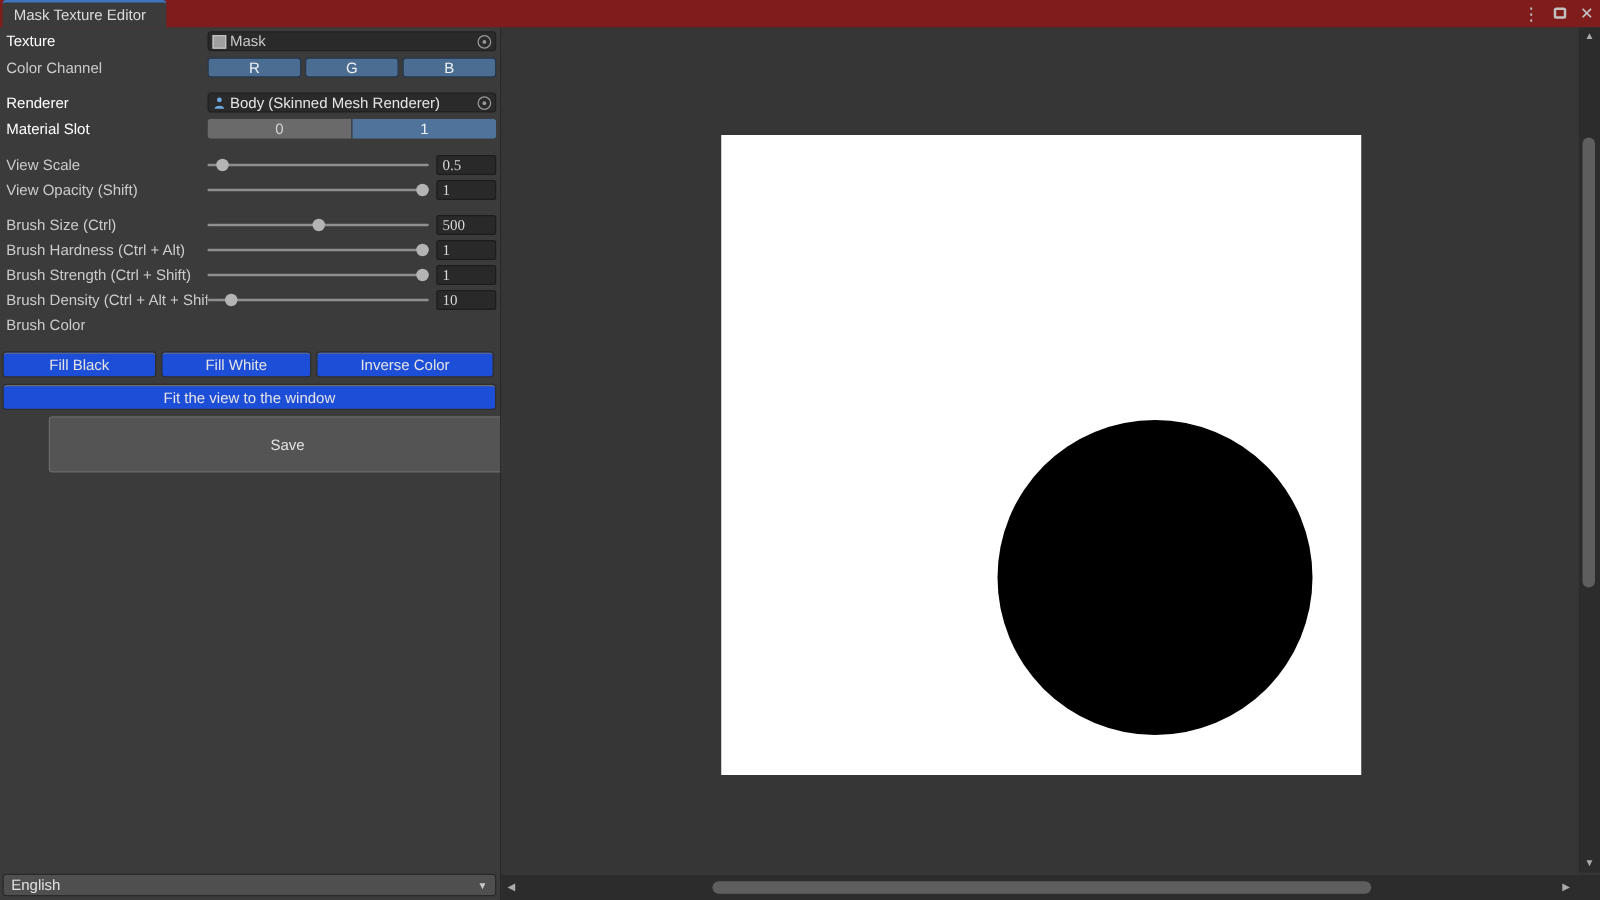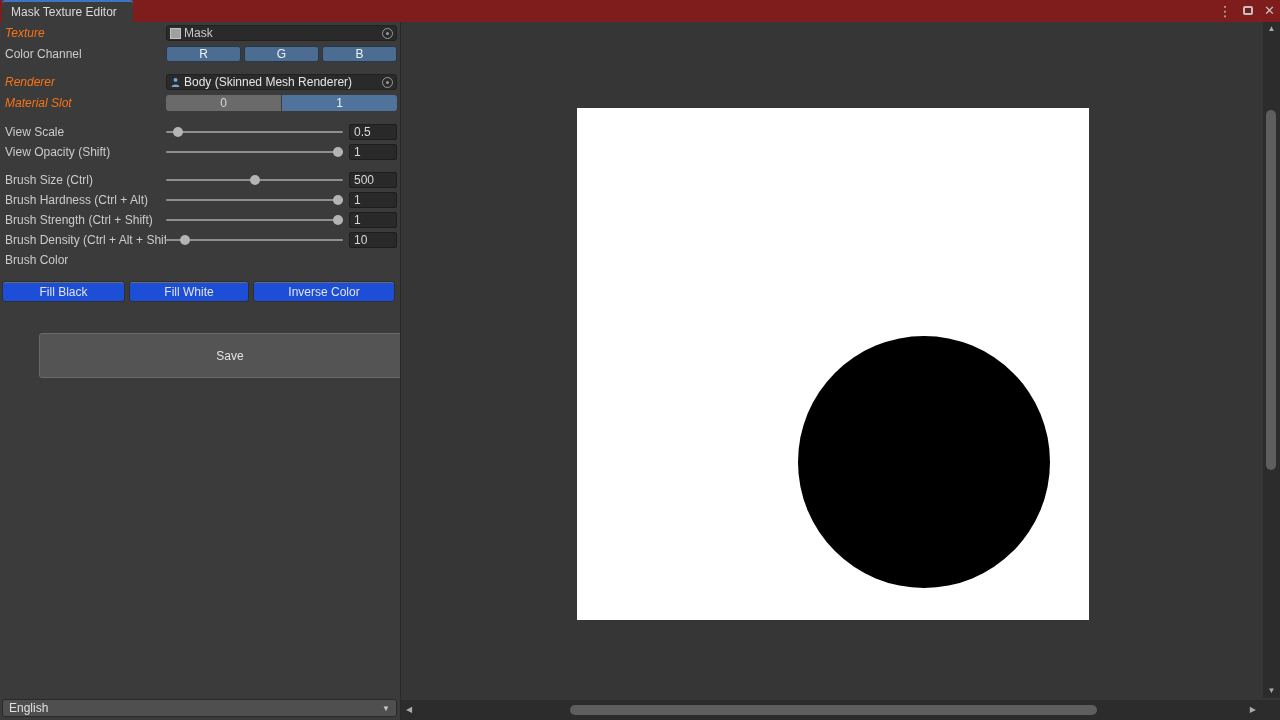--- a/index.html
+++ b/index.html
@@ -27,21 +27,21 @@
   .kebab { font-size:14px; letter-spacing:0; }
   .maxbox { width:10px; height:9px; border:2px solid #c2c2c2; border-radius:2px; display:inline-block; }
   .closex { font-size:13px; }
 
   
   .panel { position:absolute; left:0; top:22px; width:400px; height:698px; background:#3b3b3b; }
   .divider { position:absolute; left:400px; top:22px; width:1px; height:698px; background:#292929; }
 
   .row { position:absolute; left:0; width:400px; height:16px; }
   .lbl { position:absolute; left:5px; top:0; height:16px; line-height:16px; white-space:nowrap; overflow:hidden; max-width:161px; color:#cbcbcb; }
-  .lbl.dim { color:#f97316;font-style:italic; }
+  .lbl.dim { color:#ffffff; }
 
   .objfield {
     position:absolute; left:166px; top:0; width:231px; height:16px;
     background:#2a2a2a; border:1px solid #212121; border-radius:3px;
     display:flex; align-items:center; padding:0 3px; gap:3px;justify-content:center;
   }
   .objfield .txt { flex:1; white-space:nowrap; overflow:hidden; }
   .objfield .txt.bright { color:#c9c9c9; }
   .objfield .txt.dim { color:#e5e5e5; }
   .tex-thumb { width:11px; height:11px; background:#a0a0a0; border:1px solid #c2c2c2; flex:0 0 auto; }
@@ -59,21 +59,21 @@
   .seg.sel-slot { background:#50739b; color:#eef2f6; }
   .seg.sel-brush { background:#475f88; color:#f0f0f0; }
   .seg + .seg { border-left:1px solid #3b3b3b; }
 
   .slider { position:absolute; left:166px; top:0; width:177px; height:16px; }
   .slider::before { content:""; position:absolute; left:0; right:0; top:7px; height:2px; background:#8f8f8f; border-radius:1px; }
   .thumb { position:absolute; top:3px; width:10px; height:10px; border-radius:50%; background:#b4b4b4; }
   .valbox {
     position:absolute; left:349px; top:0; width:48px; height:16px;
     background:#292929; border:1px solid #1d1d1d; border-radius:2px;
-    line-height:14px; padding-left:4px; color:#d8d8d8;
+    line-height:14px; padding-left:4px; color:#d8d8d8;font-family:Liberation Serif, serif;
   }
 
   .btn {
     background:#1d4ed8; border:1px solid #2e2e2e; border-radius:3px;
     box-shadow:inset 0 1px 0 #6d6d6d;
     color:#e3e3e3; display:flex; align-items:center; justify-content:center;
   }
   .actions { position:absolute; left:2px; top:259px; width:395px; height:21px; display:flex; gap:4px; }
   .actions .btn:nth-child(1){ width:123px; }
   .actions .btn:nth-child(2){ width:120px; }
@@ -213,20 +213,21 @@
   <div class="row" style="top:230px">
     <span class="lbl">Brush Color</span>
   </div>
 
   <div class="actions">
     <div class="btn">Fill Black</div>
     <div class="btn">Fill White</div>
     <div class="btn">Inverse Color</div>
   </div>
 
+  <div class="btn fit-btn">Fit the view to the window</div>
   <div class="btn save-btn">Save</div>
 
   <div class="lang-dd">
     <span>English</span>
     <span class="arrow">▼</span>
   </div>
 </div>
 
 <div class="divider"></div>
 

